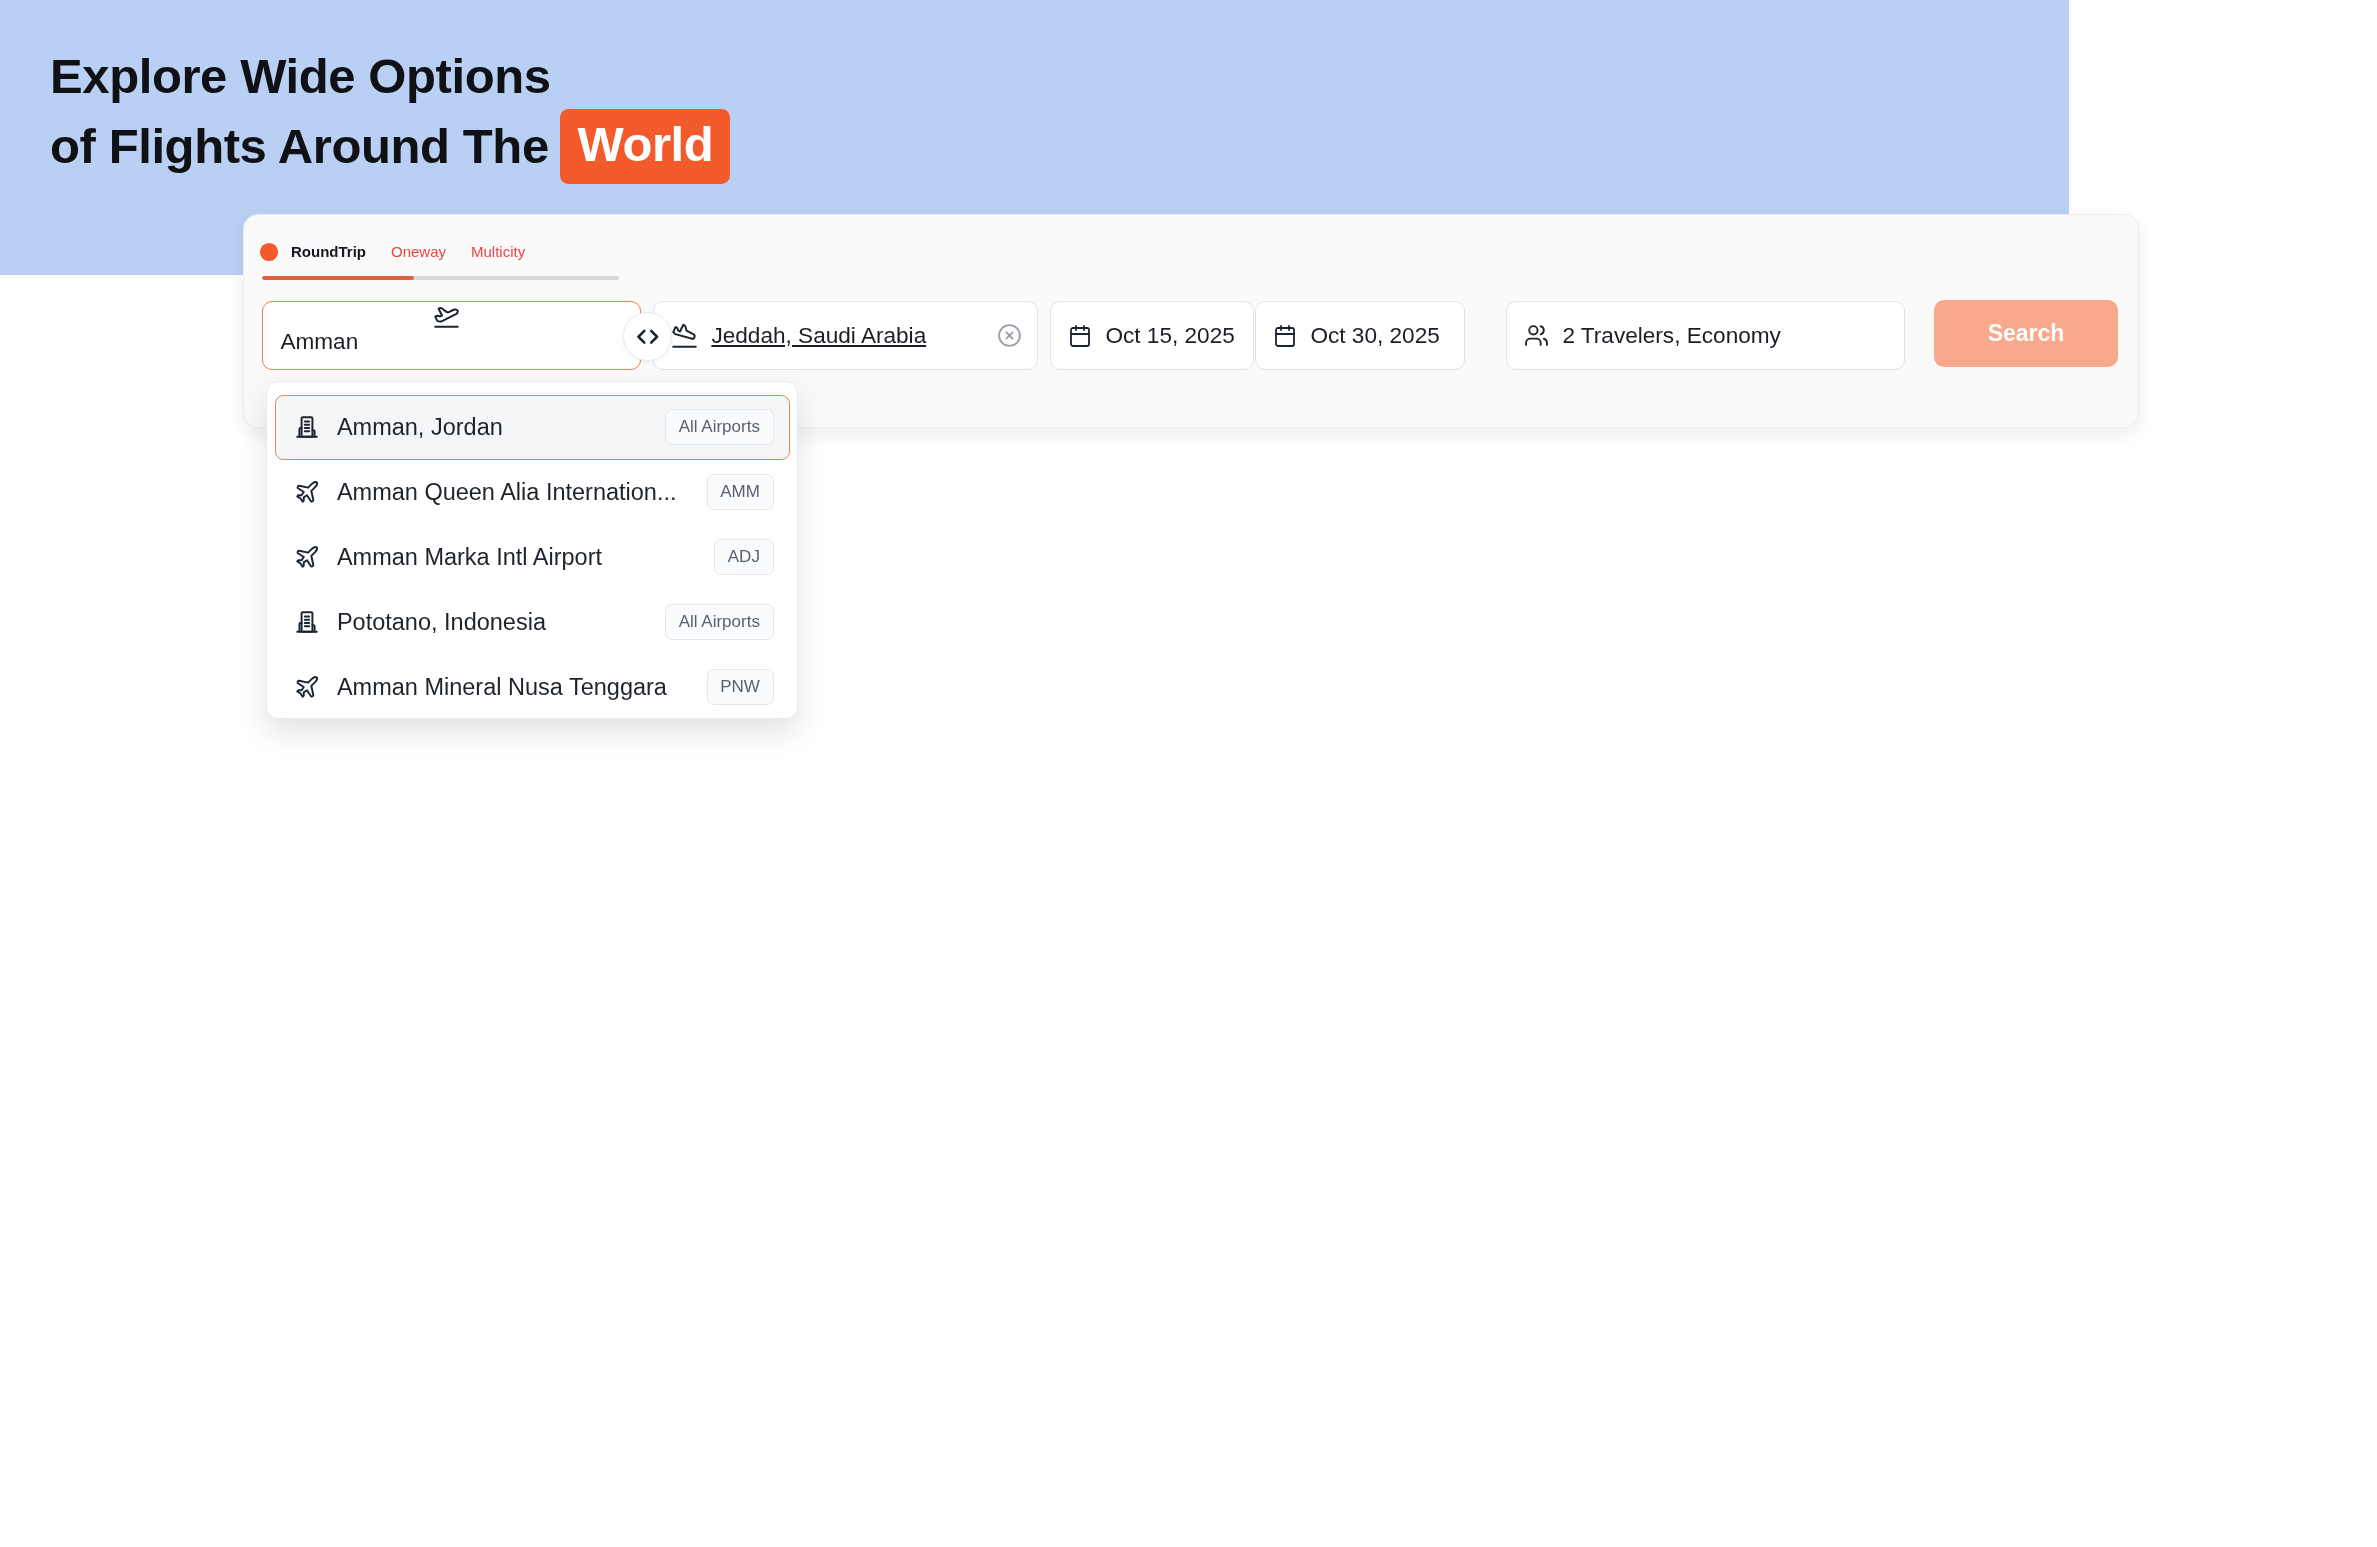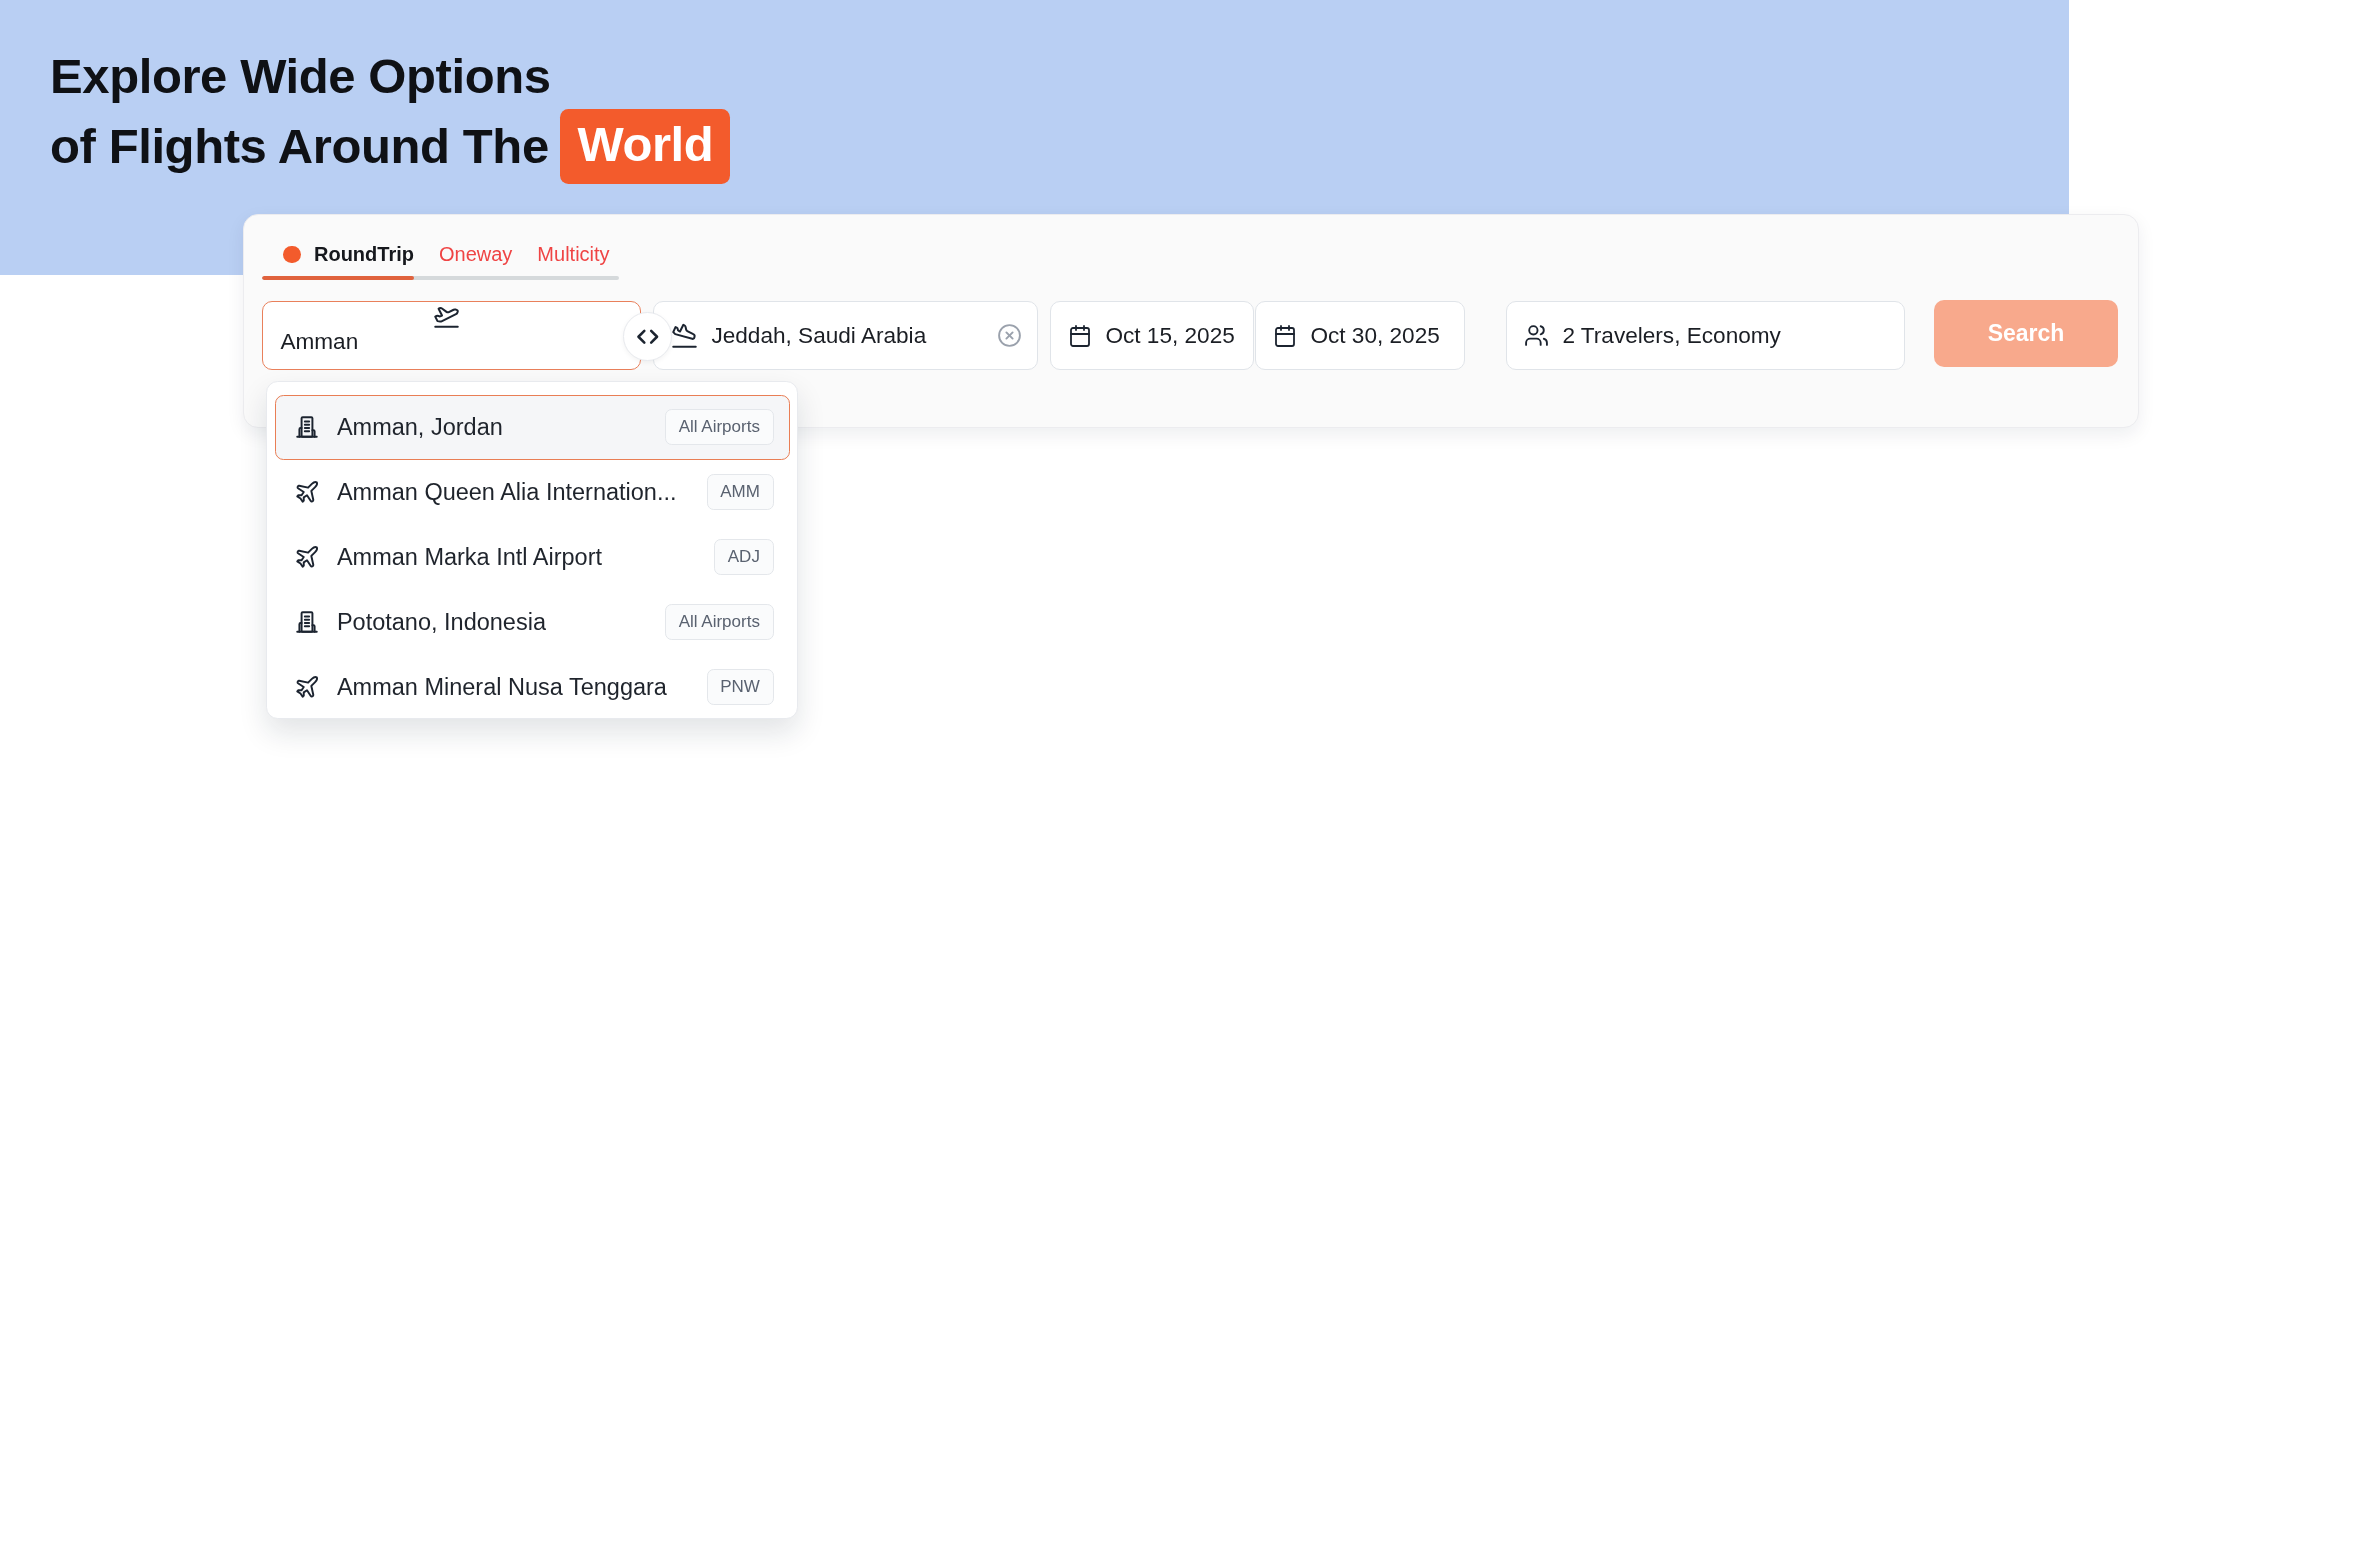--- a/index.html
+++ b/index.html
@@ -25,23 +25,23 @@
     display:inline-block; background:#F35B2C; color:#ffffff;
     padding:3.4px 17px 6.7px 17px; border-radius:8.4px; font-weight:800;
   }
   
   .search-card {
     position:absolute; left:243px; top:214px; width:1896px; height:214px;
     background:#FAFAFA; border:0.8px solid #ECECEF; border-radius:15px;
     box-shadow:0 6.7px 18.4px rgba(20,30,50,0.07);
   }
   .tabs {
-    position:absolute; left:39px; top:28px;
+    position:absolute; left:16px; top:28px;
     display:flex; align-items:flex-start; gap:25px;
-    font-size:20px;
+    font-size:15px;
   }
   .tab { display:flex; align-items:center; gap:13.4px; cursor:pointer; }
   .tab-dot { width:17.6px; height:17.6px; border-radius:50%; background:#F35B2C; }
   .tab.active .tab-label { color:#16181d; font-weight:700; }
   .tab .tab-label { color:#ef4444; font-weight:500; }
   .tab-underline {
     position:absolute; left:18.4px; top:61px; width:357px; height:4.2px;
     background:#D5D9DB; border-radius:2.5px; overflow:hidden;
   }
   .tab-underline-active { width:152px; height:4.2px; background:#E0623D; border-radius:2.5px; }
@@ -59,21 +59,21 @@
     border:none; outline:none; font-family:"Liberation Sans",sans-serif;
     font-size:22.6px; color:#1b1e24; width:100%; background:transparent;
   }
   .swap-btn {
     position:absolute; left:379px; top:97px; width:49px; height:49px;
     background:#ffffff; border:0.8px solid #E8EAEE; border-radius:50%;
     display:flex; align-items:center; justify-content:center; z-index:3;
     box-shadow:0 1.7px 5px rgba(0,0,0,0.05); cursor:pointer;
   }
   .field-destination { left:409px; width:385px; }
-  .field-destination .f-text { flex:1 1 auto; }
+  .field-destination .f-text { flex:1 1 auto;text-decoration:underline; }
   .clear-btn { flex:0 0 auto; margin-left:10px; display:flex; cursor:pointer; }
   .field-date1 { left:806px;  width:204px; }
   .field-date2 { left:1011px; width:210px; }
   .field-travelers { left:1262px; width:399px; }
   .search-btn {
     position:absolute; left:1690px; top:85px; width:184px; height:67px;
     background:#F8A98C; border:none; border-radius:10px;
     color:#ffffff; font-size:23px; font-weight:600;
     font-family:"Liberation Sans",sans-serif;
     display:flex; align-items:center; justify-content:center; cursor:pointer;

